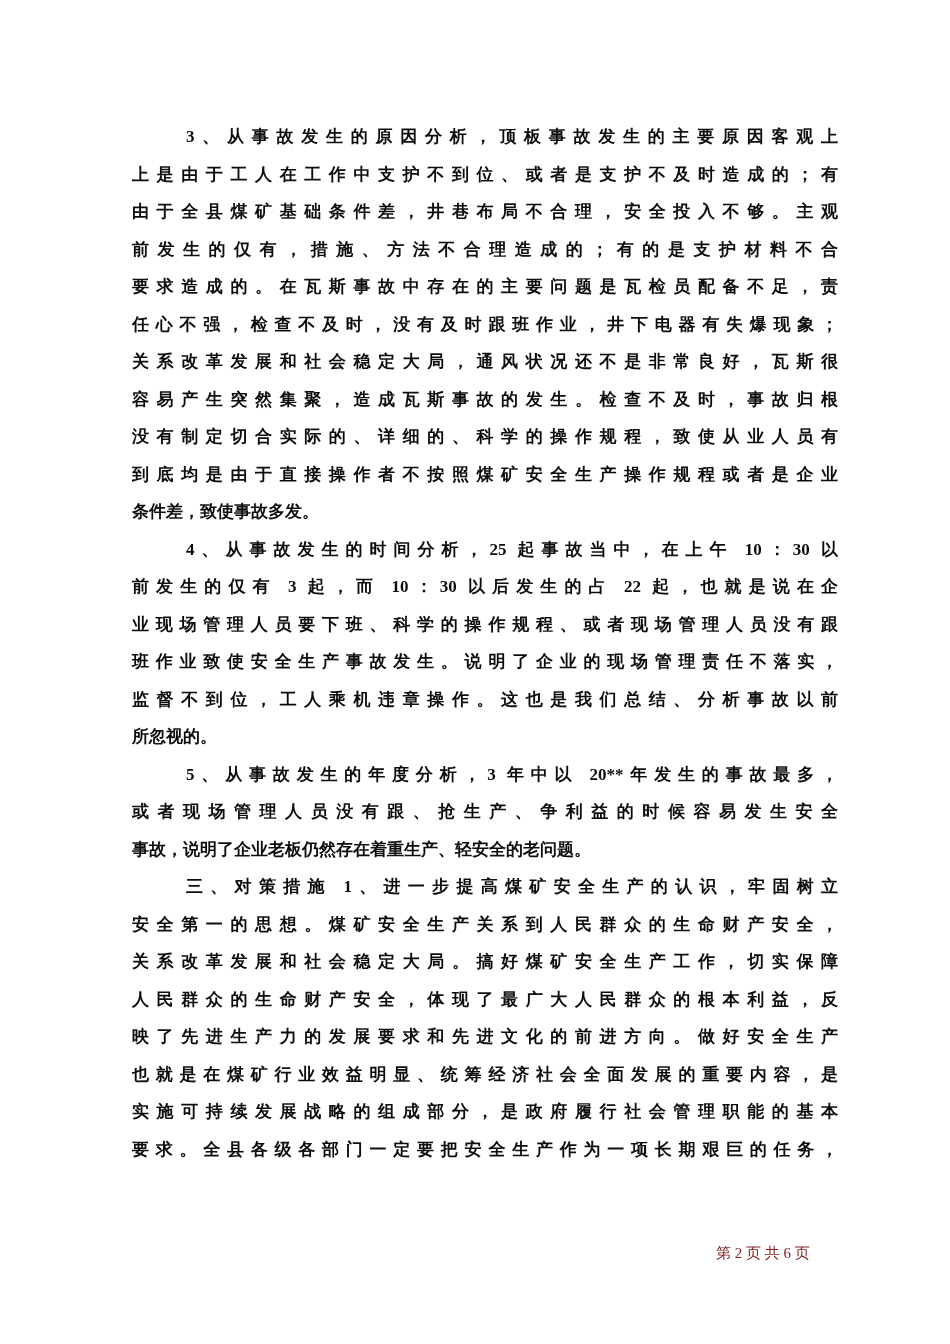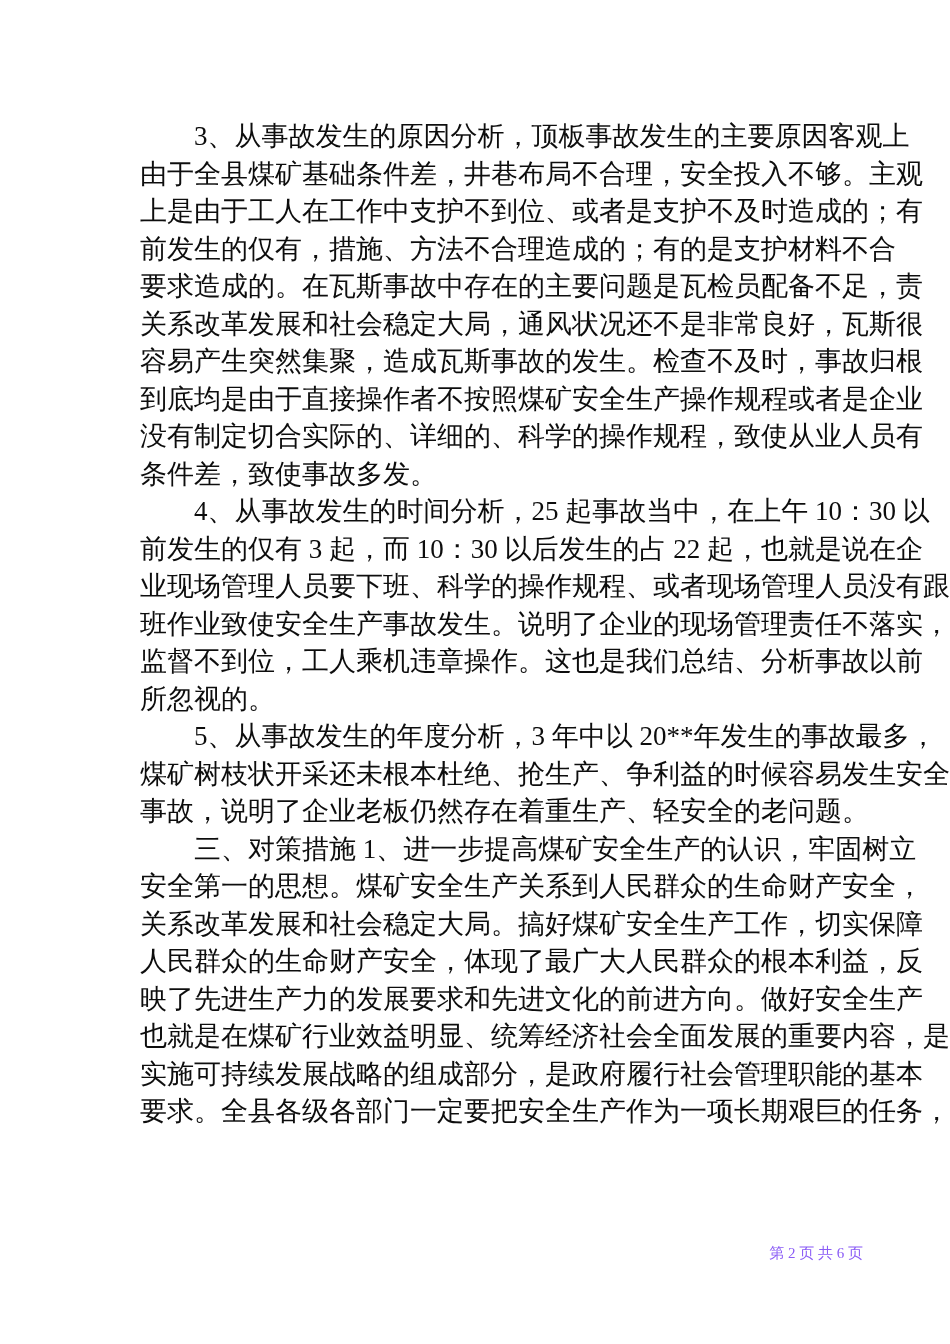--- a/index.html
+++ b/index.html
@@ -16,26 +16,27 @@
   }
   .page {
     position: absolute;
     left: 0; top: 0;
     width: 950px;
     height: 1344px;
     background: #ffffff;
   }
   .text-block {
     position: absolute;
-    left: 140px;
+    left: 132px;
     top: 118px;
     width: 706px;
     color: #0d0d0d;
-    font-size: 27px;
+    font-size: 17px;
     line-height: 37.5px;
+    font-weight: bold;
   }
   .line {
     height: 37.5px;
     text-align: justify;
     text-align-last: justify;
     white-space: nowrap;
   }
   .line.indent {
     text-indent: 54px;
   }
@@ -52,43 +53,44 @@
     color: #3d3d3d;
     white-space: nowrap;
   }
 </style>
 </head>
 <body style="background: rgb(255, 255, 255);">
 
 <div class="page">
   <div class="text-block" id="body-text" style="color: rgb(13, 13, 13);">
       <div class="line indent">3、从事故发生的原因分析，顶板事故发生的主要原因客观上</div>
+      <div class="line">上是由于工人在工作中支护不到位、或者是支护不及时造成的；有</div>
       <div class="line">由于全县煤矿基础条件差，井巷布局不合理，安全投入不够。主观</div>
-      <div class="line">上是由于工人在工作中支护不到位、或者是支护不及时造成的；有</div>
       <div class="line">前发生的仅有，措施、方法不合理造成的；有的是支护材料不合</div>
       <div class="line">要求造成的。在瓦斯事故中存在的主要问题是瓦检员配备不足，责</div>
+      <div class="line">任心不强，检查不及时，没有及时跟班作业，井下电器有失爆现象；</div>
       <div class="line">关系改革发展和社会稳定大局，通风状况还不是非常良好，瓦斯很</div>
       <div class="line">容易产生突然集聚，造成瓦斯事故的发生。检查不及时，事故归根</div>
+      <div class="line">没有制定切合实际的、详细的、科学的操作规程，致使从业人员有</div>
       <div class="line">到底均是由于直接操作者不按照煤矿安全生产操作规程或者是企业</div>
-      <div class="line">没有制定切合实际的、详细的、科学的操作规程，致使从业人员有</div>
       <div class="line end">条件差，致使事故多发。</div>
       <div class="line indent">4、从事故发生的时间分析，25 起事故当中，在上午 10：30 以</div>
       <div class="line">前发生的仅有 3 起，而 10：30 以后发生的占 22 起，也就是说在企</div>
       <div class="line">业现场管理人员要下班、科学的操作规程、或者现场管理人员没有跟</div>
       <div class="line">班作业致使安全生产事故发生。说明了企业的现场管理责任不落实，</div>
       <div class="line">监督不到位，工人乘机违章操作。这也是我们总结、分析事故以前</div>
       <div class="line end">所忽视的。</div>
       <div class="line indent">5、从事故发生的年度分析，3 年中以 20**年发生的事故最多，</div>
-      <div class="line">煤矿树枝状开采还未根本杜绝、抢生产、争利益的时候容易发生安全</div>
+      <div class="line">或者现场管理人员没有跟、抢生产、争利益的时候容易发生安全</div>
       <div class="line end">事故，说明了企业老板仍然存在着重生产、轻安全的老问题。</div>
       <div class="line indent">三、对策措施 1、进一步提高煤矿安全生产的认识，牢固树立</div>
       <div class="line">安全第一的思想。煤矿安全生产关系到人民群众的生命财产安全，</div>
       <div class="line">关系改革发展和社会稳定大局。搞好煤矿安全生产工作，切实保障</div>
       <div class="line">人民群众的生命财产安全，体现了最广大人民群众的根本利益，反</div>
       <div class="line">映了先进生产力的发展要求和先进文化的前进方向。做好安全生产</div>
       <div class="line">也就是在煤矿行业效益明显、统筹经济社会全面发展的重要内容，是</div>
       <div class="line">实施可持续发展战略的组成部分，是政府履行社会管理职能的基本</div>
       <div class="line">要求。全县各级各部门一定要把安全生产作为一项长期艰巨的任务，</div>
     </div>
-  <div class="footer" style="color: #8b5cf6; text-align: center;">
+  <div class="footer" style="color: #7f1d1d;">
     <span>第 2 页 共 6 页</span>
   </div>
 </div>
 
 </body></html>

